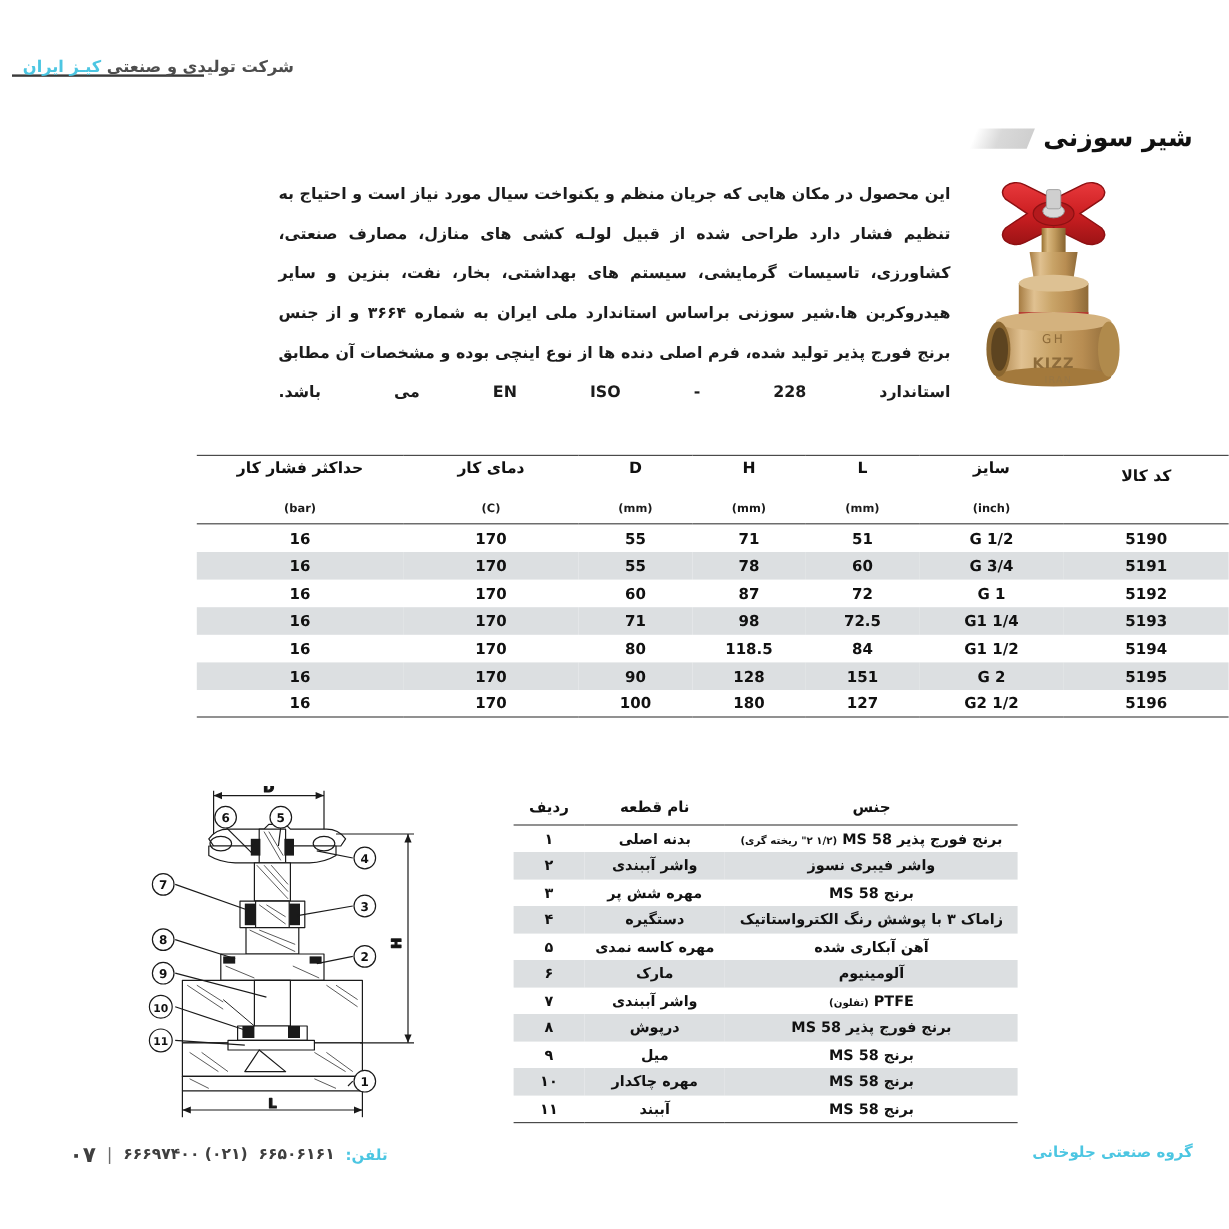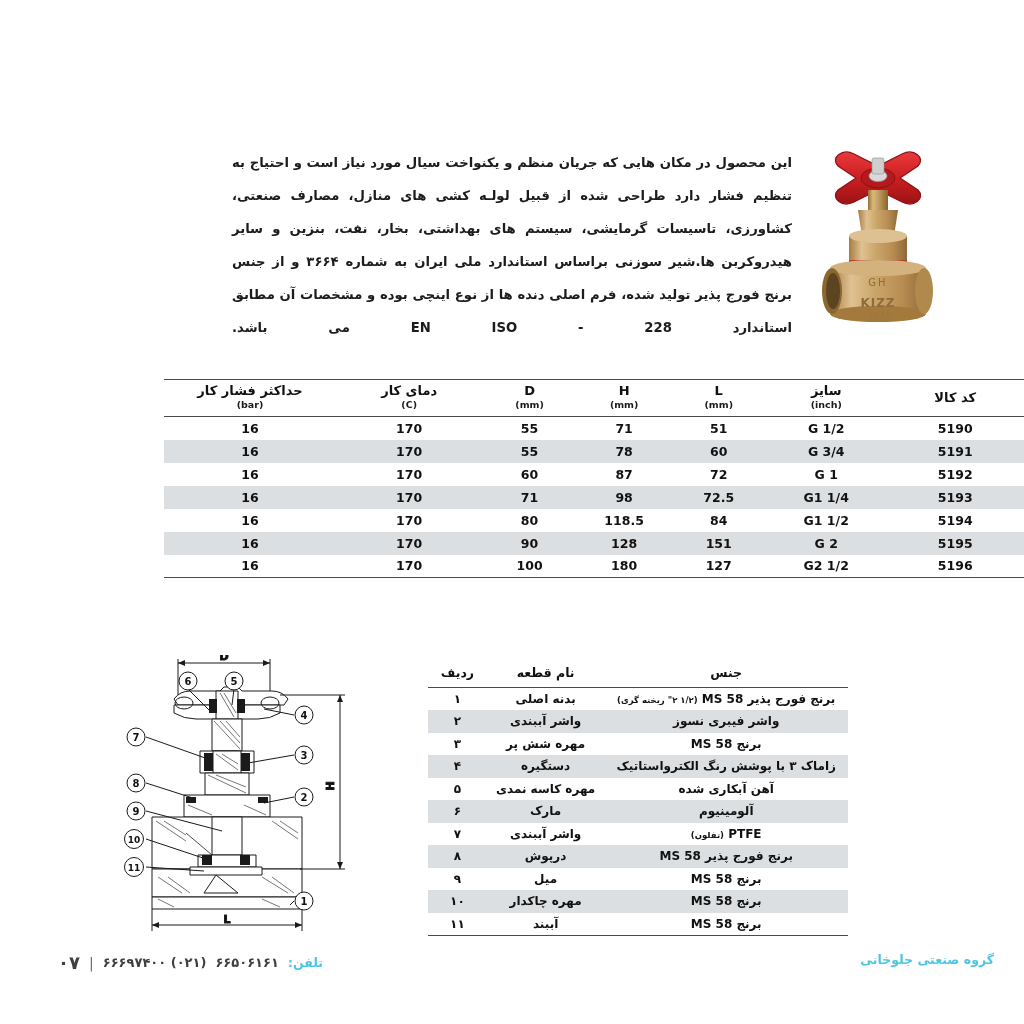--- a/index.html
+++ b/index.html
@@ -54,21 +54,21 @@
   .spec-table {
     position:absolute; top:379px; right:0px; left:158px; width:860px;
     border-collapse:collapse; direction:rtl;
   }
   .spec-table th, .spec-table td {
     text-align:center; font-size:12.5px; color:#111; font-weight:700;
     padding:0; height:22px; vertical-align:middle;
   }
   .spec-table thead th { padding-top:3px; padding-bottom:4px; height:auto; }
   .spec-table .th-main { display:block; font-size:13px; font-weight:700; line-height:15px; }
-  .spec-table .th-unit { display:block; font-size:9.5px; font-weight:600; line-height:14px; color:#1a1a1a; }
+  .spec-table .th-unit { display:block; font-size:9.5px; font-weight:600; line-height:14px; color:#1a1a1a;margin-top:20px; }
   .spec-table thead tr { border-top:1.6px solid #4a4a4a; border-bottom:1.6px solid #4a4a4a; }
   .spec-table tbody tr { height:23px; }
   .spec-table tbody tr.alt { background:#dcdfe1; }
   .spec-table tbody tr:last-child { border-bottom:1.4px solid #4a4a4a; }
   .col-code { width:16%; }
   .col-size { width:14%; }
   .col-l { width:11%; }
   .col-h { width:11%; }
   .col-d { width:11%; }
   .col-t { width:17%; }
@@ -120,21 +120,31 @@
   .footer-phones .lbl { color:#4cc6e2; font-size:12.5px; font-weight:700; }
   .footer-phones .num { color:#3f3f3f; font-size:13px; font-weight:600; }
   .footer-phones .sep { color:#6a6a6a; font-size:14px; font-weight:400; }
   .footer-phones .pageno { color:#3f3f3f; font-size:18px; font-weight:600; }
 </style>
 </head>
 <body>
 
 <div class="page">
 
-
+  <div class="header">
+    <div class="header-rule"></div>
+    <div class="header-text"><span>شرکت تولیدی و صنعتی </span><span class="brand">کیـز ایران</span></div>
+  </div>
+
+  <div class="title-wrap">
+    <div class="title-badge">
+      <span class="title-text">شیر سوزنی</span>
+      <span class="title-slab"></span>
+    </div>
+  </div>
 
   <div class="photo">
     <svg width="190" height="195" viewBox="0 0 190 195">
       <defs>
         <linearGradient id="brassG" x1="0" y1="0" x2="1" y2="0">
           <stop offset="0%" stop-color="#a67c42"></stop>
           <stop offset="22%" stop-color="#e0c191"></stop>
           <stop offset="48%" stop-color="#c9a468"></stop>
           <stop offset="75%" stop-color="#b88d52"></stop>
           <stop offset="100%" stop-color="#8e6a38"></stop>

